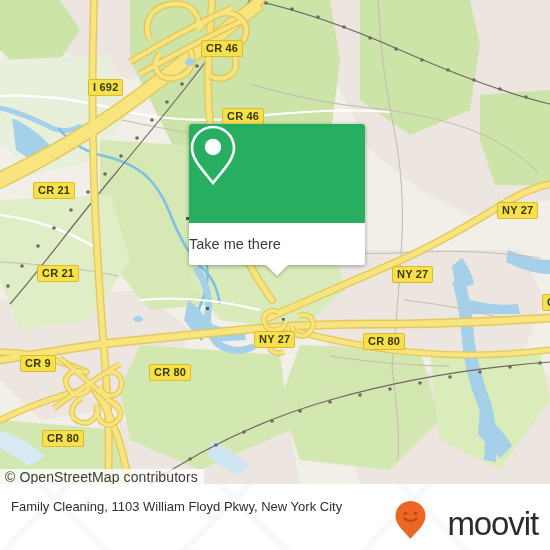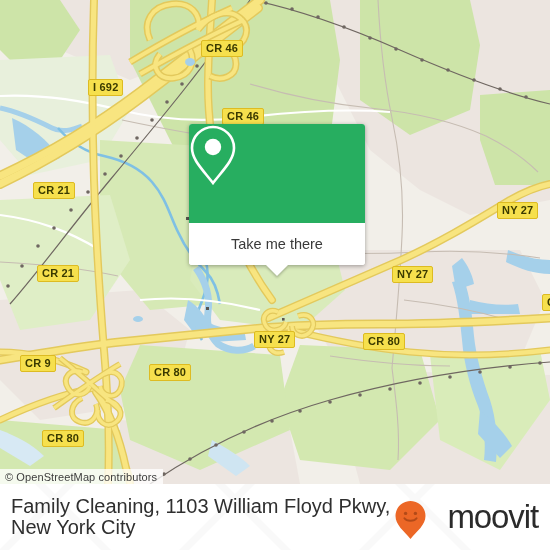--- a/index.html
+++ b/index.html
@@ -9,63 +9,63 @@
   
   #map{position:absolute;left:0;top:0;width:550px;height:484px;overflow:hidden;background:#f2efe9;}
   #map svg{position:absolute;left:0;top:0;}
 
   
   #attrib{
     position:absolute;left:0;top:469px;height:15px;
     background:rgba(255,255,255,.78);
     display:flex;align-items:center;
     padding:0 6px 0 5px;
-    font-size:11px;color:#3d3d3d;letter-spacing:.1px;
+    font-size:14px;color:#3d3d3d;letter-spacing:.1px;
     white-space:nowrap;
   }
 
   
   #card{
     position:absolute;left:189px;top:124px;width:176px;height:141px;
     border-radius:3px;background:#fff;
     box-shadow:0 1px 4px rgba(0,0,0,.35);
   }
   #card-head{
     height:99px;background:#27ae60;
     border-radius:3px 3px 0 0;
     display:flex;align-items:center;justify-content:center;
     cursor:pointer;
   }
   #card-foot{
-    height:42px;display:flex;align-items:center;justify-content:center;
+    height:42px;display:flex;align-items:center;
     font-size:14.5px;color:#3a3a3a;background:#fff;border-radius:0 0 3px 3px;
     cursor:pointer;
   }
   #card-tail{
     position:absolute;left:50%;top:141px;margin-left:-11px;
     width:0;height:0;
     border-left:11px solid transparent;
     border-right:11px solid transparent;
     border-top:11px solid #fff;
     filter:drop-shadow(0 2px 1px rgba(0,0,0,.22));
   }
 
   
   #bottom{
     position:absolute;left:0;top:484px;width:550px;height:66px;
     background:#fff;overflow:hidden;
   }
   #bottom-wm{position:absolute;left:0;top:0;opacity:.045;}
   #caption{
     position:absolute;left:11px;top:12px;width:400px;
-    font-size:20px;line-height:21px;color:#2f2f2f;
+    font-size:13px;line-height:21px;color:#2f2f2f;
   }
   #logo{
     position:absolute;right:12px;top:16px;
-    display:flex;align-items:flex-start;gap:20px;
+    display:flex;align-items:flex-end;gap:20px;
   }
   #logo-word{
     font-size:33px;line-height:33px;color:#2b2b2b;
     letter-spacing:-1.1px;font-weight:400;
   }
 </style>
 </head>
 <body>
 
 <div id="app">

